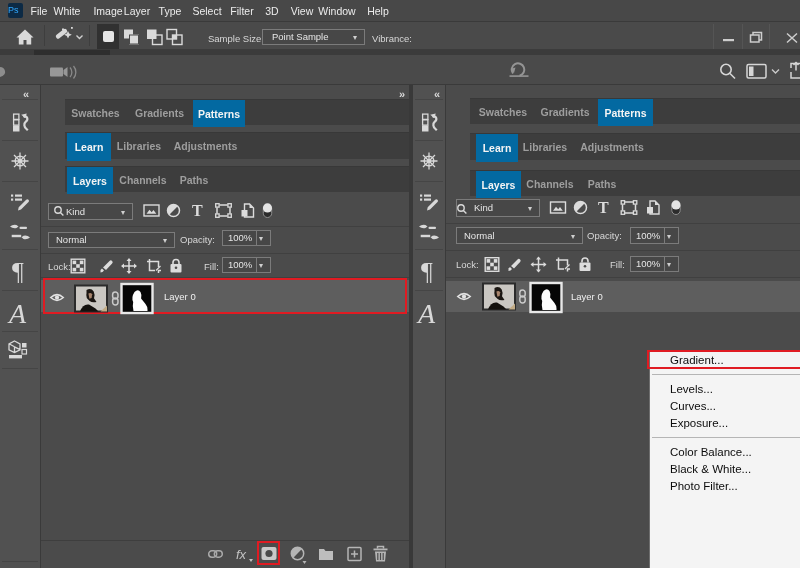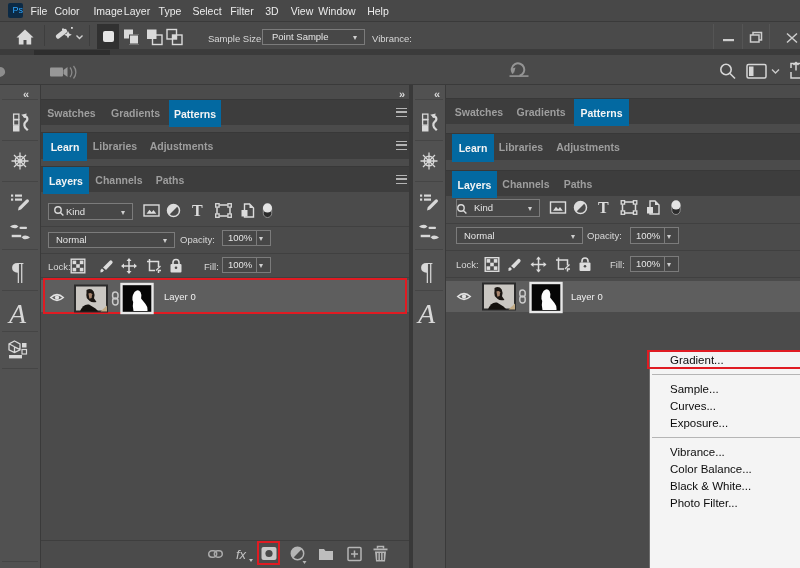--- a/index.html
+++ b/index.html
@@ -4,34 +4,34 @@
 <style>
   html,body{margin:0;padding:0;}
   *{-webkit-font-smoothing:antialiased;}
   #app{position:relative;width:800px;height:568px;background:#4b4b4b;overflow:hidden;
        font-family:"Liberation Sans",sans-serif;color:#e4e4e4;}
   .abs{position:absolute;}
   
   #menubar{left:0;top:0;width:800px;height:21px;background:#484848;border-bottom:1px solid #3a3a3a;}
   #menubar .mi{position:absolute;top:4.5px;font-size:10.5px;color:#ececec;transform:translateX(-50%);white-space:nowrap;}
   #pslogo{position:absolute;left:8px;top:3px;width:15px;height:15px;background:#0c2a45;
-          color:#31a8ff;font-size:9px;font-weight:normal;text-align:right;line-height:15px;border-radius:2px;}
+          color:#31a8ff;font-size:9px;font-weight:normal;text-align:left;line-height:15px;border-radius:2px;}
   #optbar{left:0;top:22px;width:800px;height:27px;background:#4a4a4a;border-bottom:1px solid #3c3c3c;}
   #strip5{left:0;top:50px;width:800px;height:5px;background:#3b3b3b;}
   #strip5b{left:34px;top:50px;width:76px;height:5px;background:#2e2e2e;}
   #optbar2{left:0;top:55px;width:800px;height:29px;background:#4a4a4a;border-bottom:1px solid #3a3a3a;}
   .vsep{position:absolute;top:25px;width:1px;height:22px;background:#3e3e3e;}
   
   .winsep{position:absolute;top:24px;width:1px;height:25px;background:#555;}
   
   .toolcol{top:85px;width:40px;height:483px;background:#515151;}
   .toolsep{position:absolute;left:2px;width:36px;height:1px;background:#454545;}
   .chev{font-size:11px;letter-spacing:-1.5px;color:#d8d8d8;font-weight:bold;}
   
-  .tabstrip{position:absolute;background:#3d3d3d;border-top:1px solid #383838;}
+  .tabstrip{position:absolute;background:#3d3d3d;border-top:1px solid #383838;margin-left:24px;}
   .tab{position:absolute;top:0;height:100%;font-size:10.5px;color:#9e9e9e;font-weight:bold;
        display:flex;align-items:center;justify-content:center;}
   .tab.active{background:#0369a1;color:#f4f4f4;}
   .ham{position:absolute;width:11px;height:7px;border-top:1.5px solid #b4b4b4;
        border-bottom:1.5px solid #b4b4b4;}
   .ham:after{content:"";position:absolute;left:0;top:2.4px;width:11px;height:1.5px;background:#b4b4b4;}
   .combo{position:absolute;background:#474747;border:1px solid #7b7b7b;box-sizing:border-box;
          font-size:9.5px;color:#e6e6e6;white-space:nowrap;}
   .cchev{position:absolute;color:#cfcfcf;font-size:8px;}
   .lbl{position:absolute;font-size:9.5px;color:#d8d8d8;white-space:nowrap;}
@@ -47,21 +47,21 @@
   .msep:after{content:"";position:absolute;left:2px;right:0;top:5px;height:1px;background:#b5b5b5;}
   svg{position:absolute;overflow:visible;}
 </style>
 </head>
 <body>
 <div id="app">
 
   <div id="menubar" class="abs">
     <div id="pslogo">Ps</div>
     <div class="mi" style="left:39px">File</div>
-    <div class="mi" style="left:67px">Color</div>
+    <div class="mi" style="left:67px">White</div>
     <div class="mi" style="left:108px">Image</div>
     <div class="mi" style="left:137px">Layer</div>
     <div class="mi" style="left:170px">Type</div>
     <div class="mi" style="left:207px">Select</div>
     <div class="mi" style="left:242px">Filter</div>
     <div class="mi" style="left:272px">3D</div>
     <div class="mi" style="left:302px">View</div>
     <div class="mi" style="left:337px">Window</div>
     <div class="mi" style="left:378px">Help</div>
   </div>
@@ -472,23 +472,22 @@
     <use href="#p-eye" transform="translate(464,296.5)"></use>
     <use href="#p-photo" transform="translate(483,283.5)"></use>
     <use href="#p-chain" transform="translate(522.5,296.5)"></use>
     <use href="#p-mask" transform="translate(530.5,283)"></use>
   </svg>
 
   <div id="menu" class="abs">
     <div style="height:2px"></div>
     <div class="mitem">Gradient...</div>
     <div class="msep"></div>
-    <div class="mitem">Sample...</div>
+    <div class="mitem">Levels...</div>
     <div class="mitem">Curves...</div>
     <div class="mitem">Exposure...</div>
     <div class="msep"></div>
-    <div class="mitem">Vibrance...</div>
     <div class="mitem">Color Balance...</div>
     <div class="mitem">Black &amp; White...</div>
     <div class="mitem">Photo Filter...</div>
   </div>
   <div class="redbox" style="left:647px;top:350px;width:155px;height:19px"></div>
 </div>
 
 </body></html>

